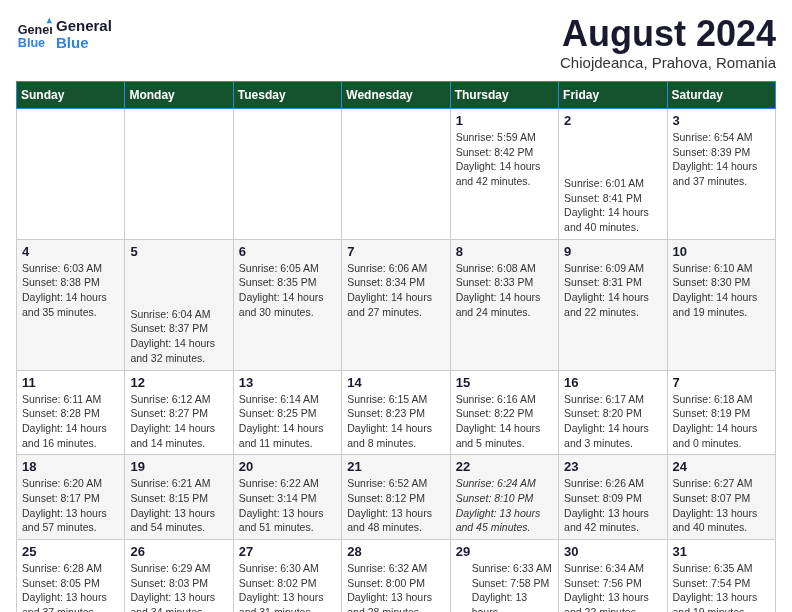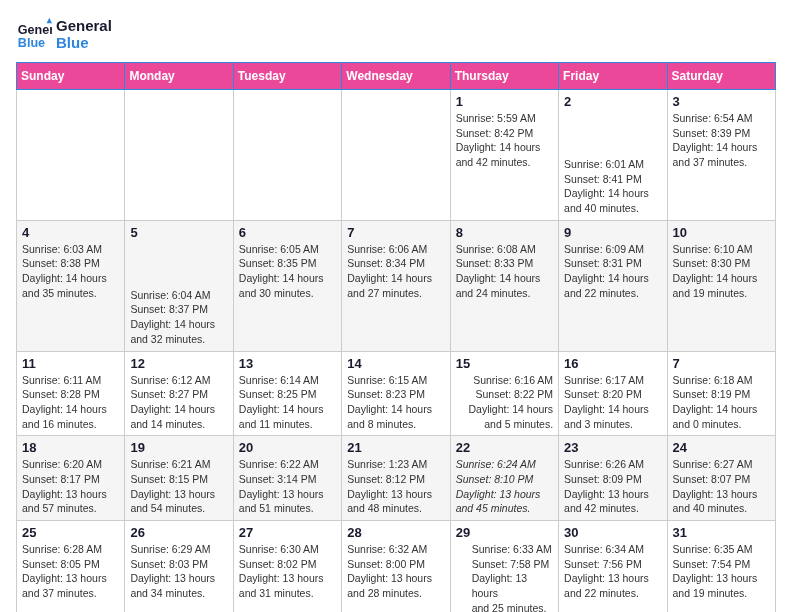--- a/index.html
+++ b/index.html
@@ -38,21 +38,21 @@
       font-size: 15px;
       color: #333;
       margin-top: 2px;
     }
     .calendar {
       width: 100%;
       border-collapse: collapse;
       font-size: 11px;
     }
     .calendar th {
-      background: #ec4899;
+      background: #14532d;
       color: #fff;
       padding: 6px 4px;
       text-align: left;
       font-size: 12px;
       font-weight: bold;
       border: 1px solid #2e86de;
     }
     .calendar td {
       border: 1px solid #ccc;
       vertical-align: top;
@@ -89,20 +89,22 @@
       <text x="2" y="20" font-size="14" font-weight="bold" fill="#1a1a2e">General</text>
       <text x="2" y="34" font-size="14" font-weight="bold" fill="#2e86de">Blue</text>
       <polygon points="34,8 40,8 37,2" fill="#2e86de"></polygon>
     </svg>
     <div>
       <div style="font-size:15px;font-weight:bold;color:#1a1a2e;">General</div>
       <div style="font-size:15px;font-weight:bold;color:#2e86de;">Blue</div>
     </div>
   </div>
   <div class="title-area">
+    <div class="month-title">August 2024</div>
+    <div class="location-title">Chiojdeanca, Prahova, Romania</div>
   </div>
 </div>
 
 <table class="calendar">
   <thead>
     <tr id="weekday-header">
     <th>Sunday</th>
         <th>Monday</th>
         <th>Tuesday</th>
         <th>Wednesday</th>
@@ -214,21 +216,21 @@
         </td>
         <td>
           <span class="day-num">14</span>
           <div class="day-info" style="white-space: pre-line;">Sunrise: 6:15 AM
 Sunset: 8:23 PM
 Daylight: 14 hours
 and 8 minutes.</div>
         </td>
         <td>
           <span class="day-num">15</span>
-          <div class="day-info" style="white-space: pre-line; text-align: right;">Sunrise: 6:16 AM
+          <div class="day-info" style="white-space: pre-line;">Sunrise: 6:16 AM
 Sunset: 8:22 PM
 Daylight: 14 hours
 and 5 minutes.</div>
         </td>
         <td>
           <span class="day-num">16</span>
           <div class="day-info" style="white-space: pre-line;">Sunrise: 6:17 AM
 Sunset: 8:20 PM
 Daylight: 14 hours
 and 3 minutes.</div>
@@ -258,21 +260,21 @@
         </td>
         <td>
           <span class="day-num">20</span>
           <div class="day-info" style="white-space: pre-line;">Sunrise: 6:22 AM
 Sunset: 3:14 PM
 Daylight: 13 hours
 and 51 minutes.</div>
         </td>
         <td>
           <span class="day-num">21</span>
-          <div class="day-info" style="white-space: pre-line;">Sunrise: 1:23 AM
+          <div class="day-info" style="white-space: pre-line;">Sunrise: 6:52 AM
 Sunset: 8:12 PM
 Daylight: 13 hours
 and 48 minutes.</div>
         </td>
         <td>
           <span class="day-num">22</span>
           <div class="day-info" style="white-space: pre-line; font-style: italic;">Sunrise: 6:24 AM
 Sunset: 8:10 PM
 Daylight: 13 hours
 and 45 minutes.</div>

